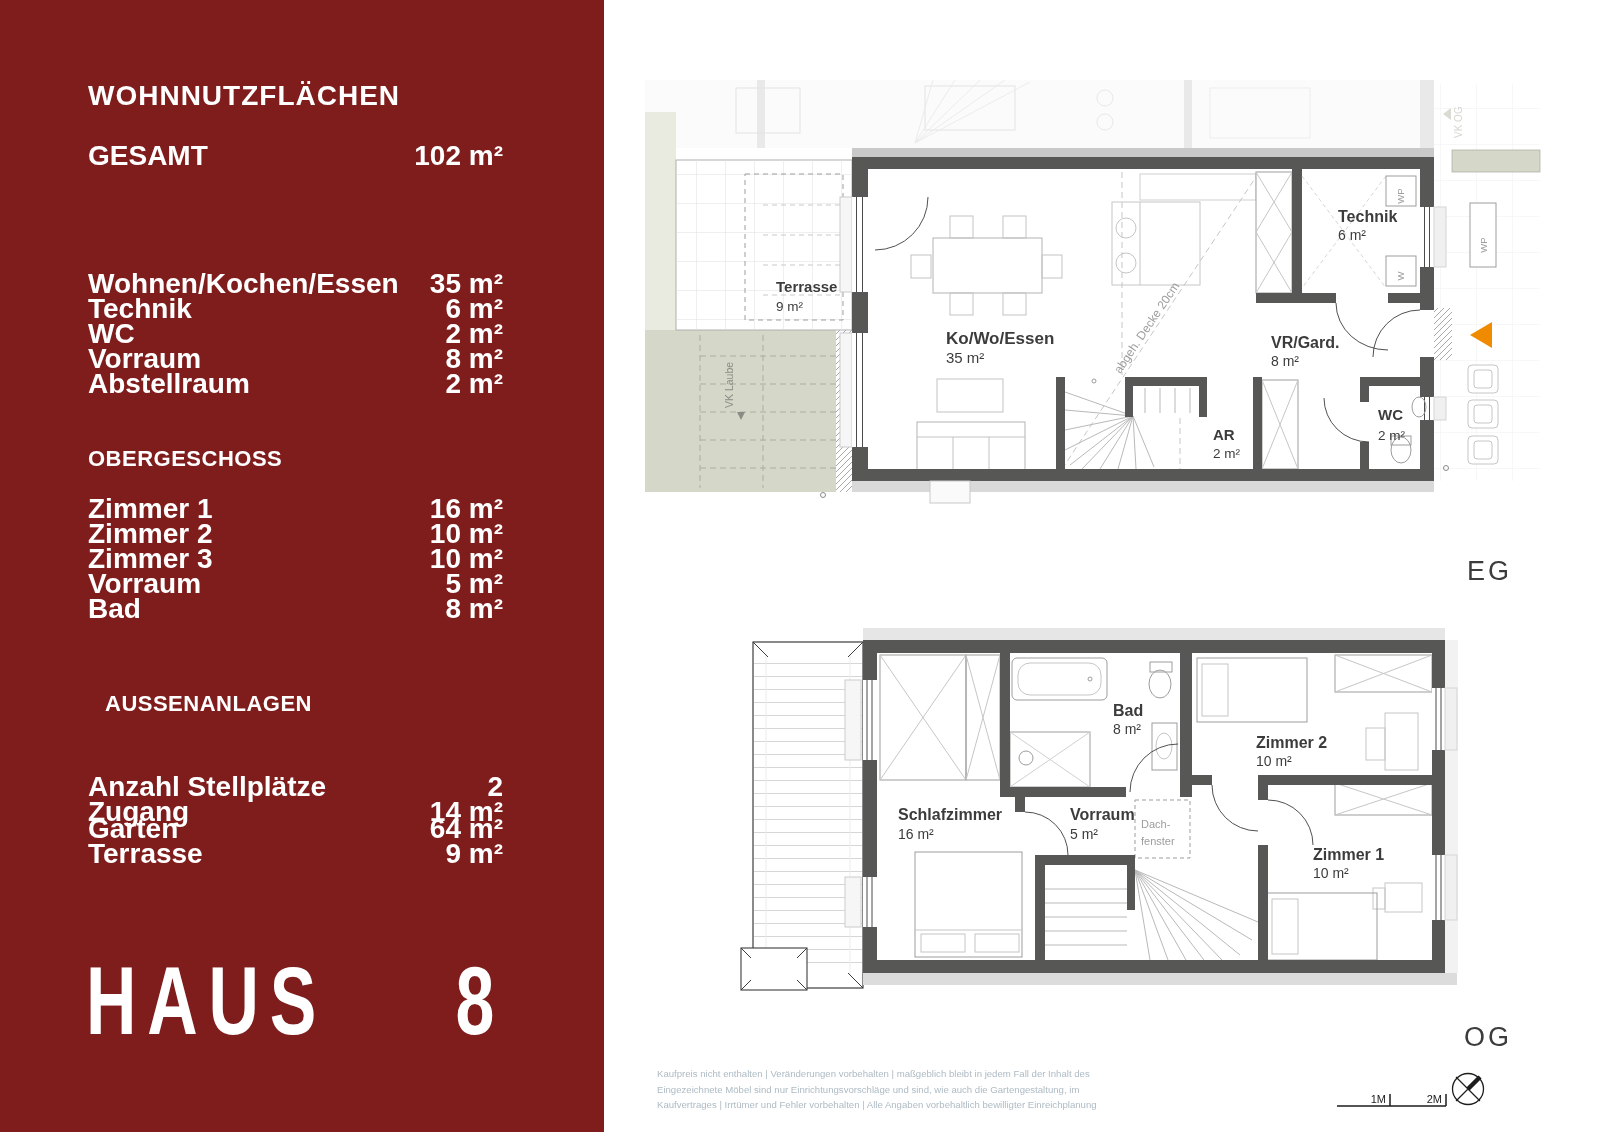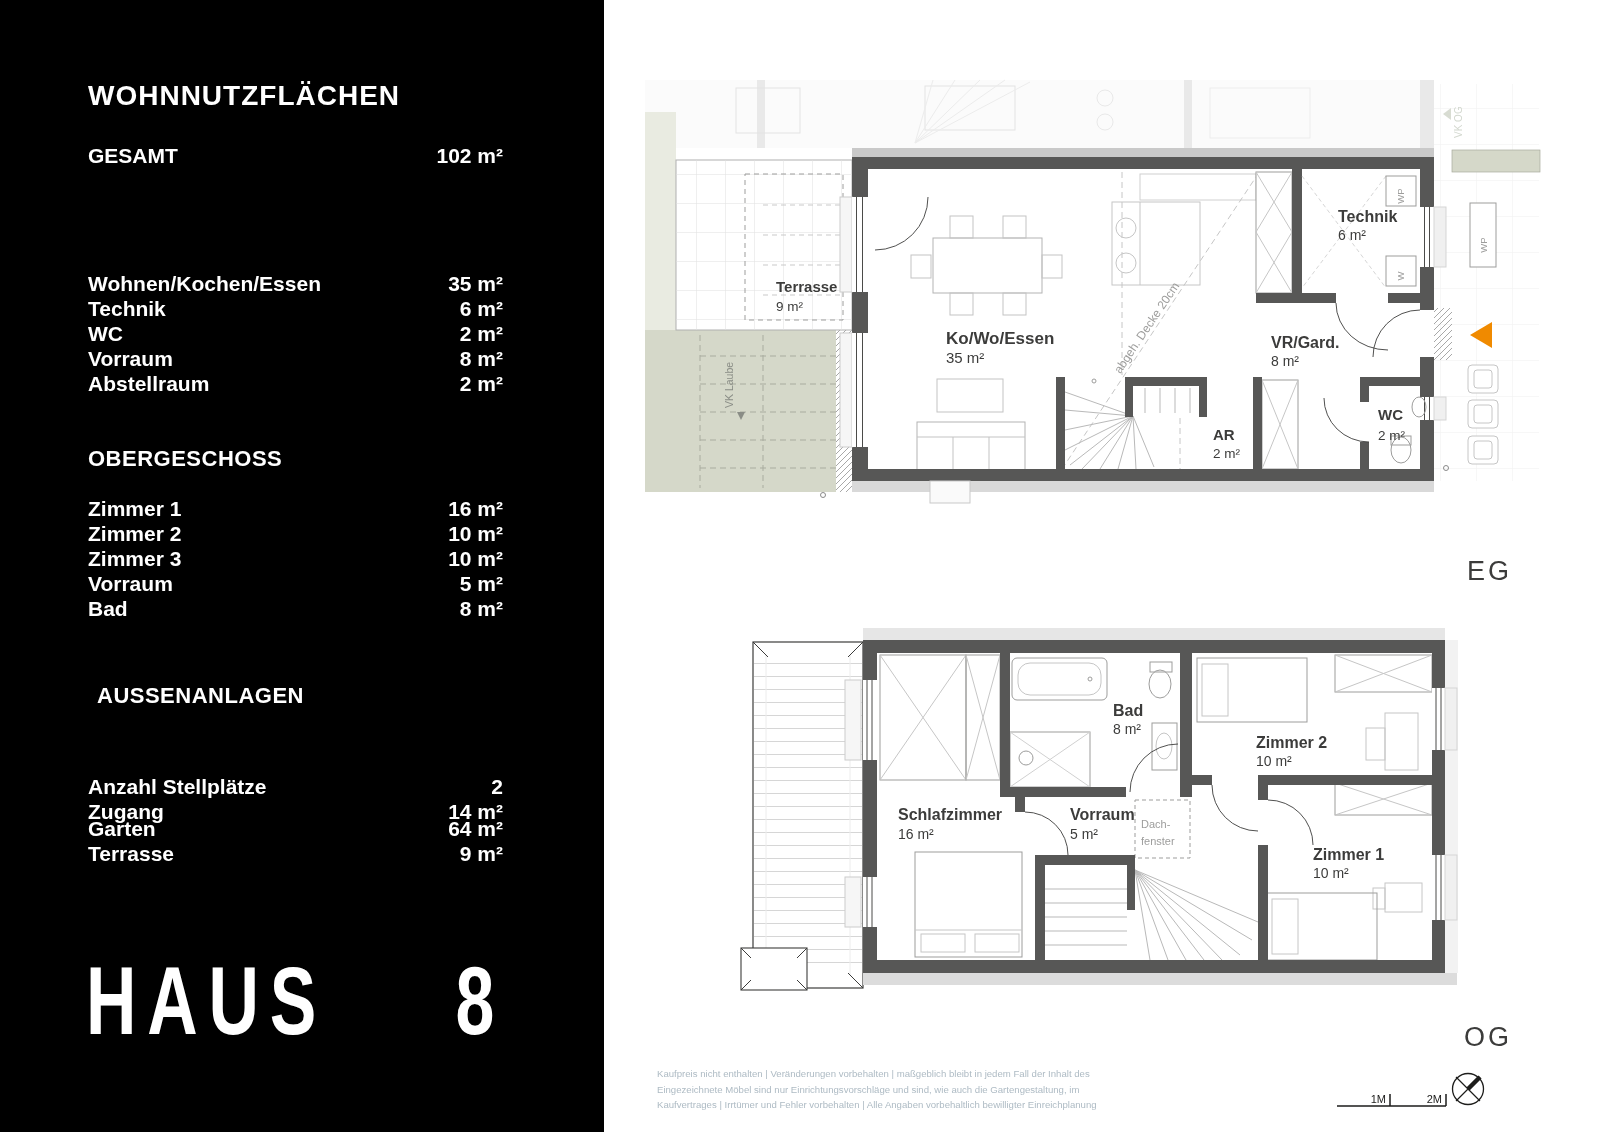--- a/index.html
+++ b/index.html
@@ -1,24 +1,24 @@
 <!DOCTYPE html>
 <html><head>
 <meta charset="utf-8">
 <style>
   html,body{margin:0;padding:0;background:#fff;}
   .page{position:relative;width:1600px;height:1132px;overflow:hidden;background:#fff;
         font-family:"Liberation Sans",sans-serif;}
   svg text{font-family:"Liberation Sans",sans-serif;}
   
-  .sidebar{position:absolute;left:0;top:0;width:604px;height:1132px;background:#000000;color:#fff;}
+  .sidebar{position:absolute;left:0;top:0;width:604px;height:1132px;background:#7f1d1d;color:#fff;}
   .sb{position:absolute;left:88px;width:415px;margin:0;}
   .sb-title{font-size:28px;font-weight:bold;letter-spacing:1px;}
   .sb-h2{font-size:22px;font-weight:bold;letter-spacing:.5px;}
-  .srow{display:flex;justify-content:space-between;font-size:21px;font-weight:bold;line-height:25px;}
+  .srow{display:flex;justify-content:space-between;font-size:28px;font-weight:bold;line-height:25px;}
   .haus{position:absolute;left:86px;top:952px;width:582px;display:flex;justify-content:space-between;
         font-size:97px;line-height:1;font-weight:bold;letter-spacing:15px;
         transform:scaleX(.72);transform-origin:left top;color:#fff;}
   
   .tb{fill:#3c3c3b;font-weight:bold;}
   .tr{fill:#3c3c3b;}
   .an{fill:#9d9d9c;}
   .fl{fill:#3c3c3b;letter-spacing:3px;}
   
   .disclaimer{position:absolute;left:657px;top:1066px;width:520px;font-size:9.6px;
@@ -404,21 +404,21 @@
       <div class="srow">
           <span>Vorraum</span>
           <span>5 m²</span>
         </div>
       <div class="srow">
           <span>Bad</span>
           <span>8 m²</span>
         </div>
     </div>
 
-    <h2 class="sb sb-h2" style="top:674px;margin:9px;">AUSSENANLAGEN</h2>
+    <h2 class="sb sb-h2" style="top:674px;margin:17px;">AUSSENANLAGEN</h2>
     <div class="sb" style="top:774px;">
       <div class="srow">
           <span>Anzahl Stellplätze</span>
           <span>2</span>
         </div>
       <div class="srow">
           <span>Zugang</span>
           <span>14 m²</span>
         </div>
     </div>

